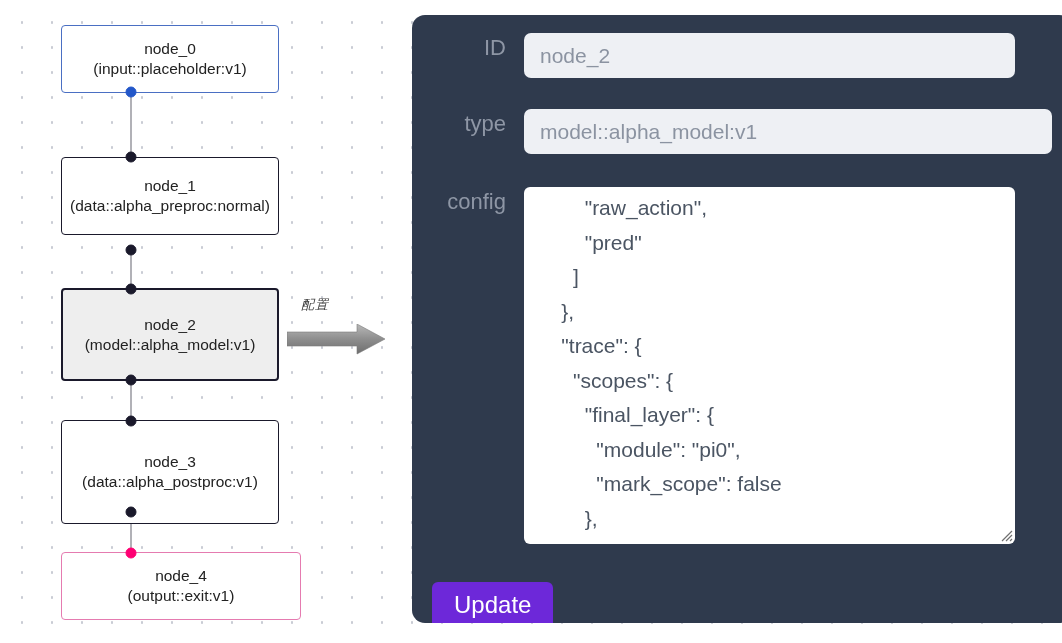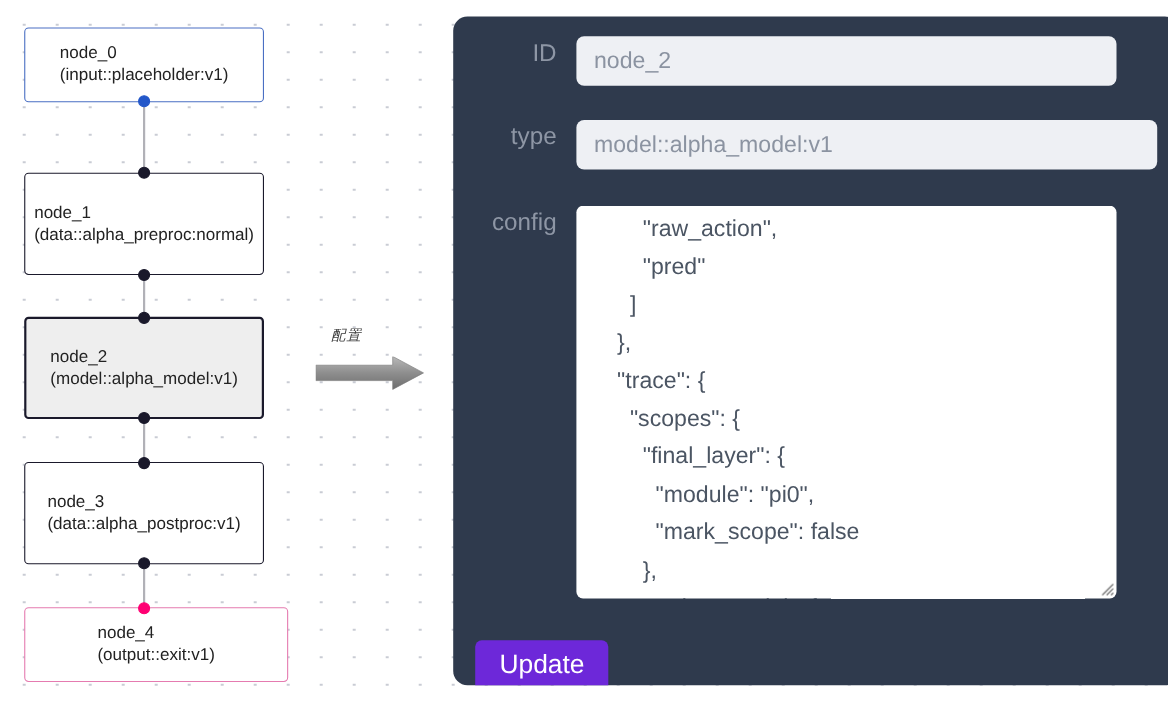--- a/index.html
+++ b/index.html
@@ -32,25 +32,27 @@
   
   .node {
     position: absolute;
     box-sizing: border-box;
     border: 1.6px solid #1a192b;
     border-radius: 4px;
     background: #ffffff;
     color: #222222;
     font-size: 15.5px;
     line-height: 20px;
+    text-align: center;
     display: flex;
     align-items: center;
     justify-content: center;
     padding: 2px 6px;
     overflow: hidden;
+    margin-left: 39px;
   }
   .node .nlabel {
     display: block;
     white-space: pre-line;
     word-break: break-all;
   }
   .node.is-input {
     border-color: #4a6fc3;
     border-width: 1.4px;
   }
@@ -222,31 +224,31 @@
   <div class="edge" style="left:130px; top:92px; height:66px;"></div>
   <div class="edge" style="left:130px; top:249px; height:40px;"></div>
   <div class="edge" style="left:130px; top:380px; height:41px;"></div>
   <div class="edge" style="left:130px; top:512px; height:41px;"></div>
 
   <div class="node is-input" style="left:22px; top:25px; width:218px; height:68px;">
     <span class="nlabel">node_0
 (input::placeholder:v1)</span>
   </div>
 
-  <div class="node" style="left:22px; top:157px; width:218px; height:93px;">
+  <div class="node" style="left:22px; top:157px; width:218px; height:78px;">
     <span class="nlabel">node_1
 (data::alpha_preproc:normal)</span>
   </div>
 
   <div class="node is-selected" style="left:22px; top:288px; width:218px; height:93px;">
     <span class="nlabel">node_2
 (model::alpha_model:v1)</span>
   </div>
 
-  <div class="node" style="left:22px; top:420px; width:218px; height:93px;">
+  <div class="node" style="left:22px; top:420px; width:218px; height:104px;">
     <span class="nlabel">node_3
 (data::alpha_postproc:v1)</span>
   </div>
 
   <div class="node is-output" style="left:22px; top:552px; width:240px; height:68px;">
     <span class="nlabel">node_4
 (output::exit:v1)</span>
   </div>
 
   <div class="handle h-blue" style="left:131px; top:92px;"></div>

